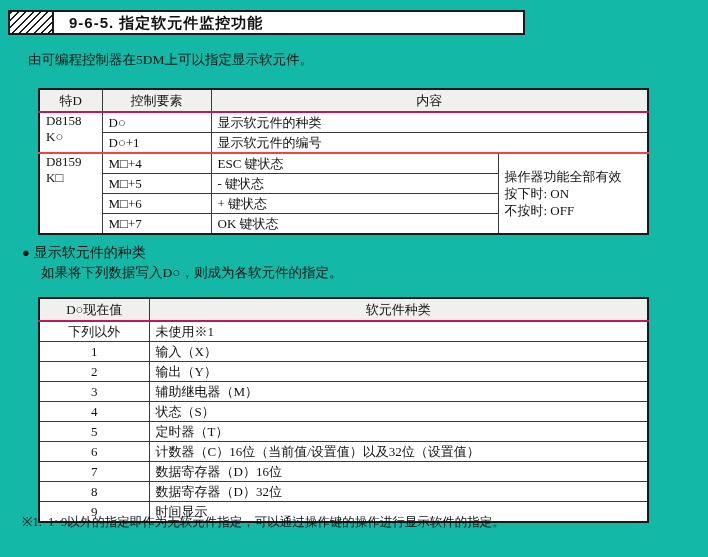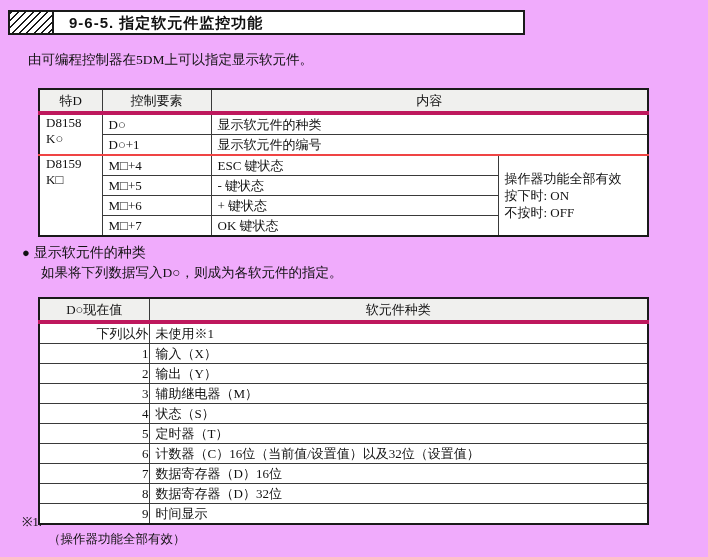--- a/index.html
+++ b/index.html
@@ -1,21 +1,21 @@
 <!DOCTYPE html>
 <html><head>
 <meta charset="utf-8">
 <style>
   html,body { margin:0; padding:0; }
   body {
     width:708px; height:557px; background:#ffffff;
     font-family:"Liberation Serif","DejaVu Serif",serif;
     color:#111111;
   }
-  .canvas { position:relative; width:708px; height:557px; background:#f0abfc; overflow:hidden; }
+  .canvas { position:relative; width:708px; height:557px; background:#14b8a6; overflow:hidden; }
 
   
   .header-box {
     position:absolute; left:8px; top:10px; width:513px; height:21px;
     border:2px solid #1a1a1a; display:flex; align-items:stretch; background:#fff;
   }
   .hatch {
     width:42px; border-right:2px solid #1a1a1a;
     background:repeating-linear-gradient(135deg,#1a1a1a 0px,#1a1a1a 1.5px,#ffffff 1.5px,#ffffff 5.2px);
   }
@@ -37,31 +37,31 @@
   .doc-table {
     position:absolute; border:2px solid #1a1a1a; background:#fff;
     font-size:13px;
   }
   .doc-table td {
     border:1px solid #3a3a3a; height:19px; line-height:19px;
     padding:0 0 0 6px; overflow:hidden; white-space:nowrap;
   }
   .doc-table tr.hdr td {
     background:#f0f0ee; text-align:center; padding:0; height:21px;
-    line-height:21px; border-bottom:4px solid #be185d;
+    line-height:21px; border-bottom:2px solid #be185d;
   }
   .t1 { left:38px; top:88px; width:609px; }
   .t1 tr.gsep td { border-top:2px solid #ef4444; }
   .idcell { vertical-align:top; padding-top:1px; }
   .idcell div { line-height:16px; }
   .notecell { vertical-align:middle; padding-left:9px; }
   .notecell div { line-height:17px; }
 
   .t2 { left:38px; top:297px; width:609px; }
-  .t2 td.num { text-align:right; padding:0;margin-left:48px; }
+  .t2 td.num { text-align:center; padding:0;margin-left:48px; }
 
   
   .footnote { position:absolute; font-size:12.5px; line-height:16px; white-space:nowrap; }
   .fn-marker { left:22px; top:514px; }
   .fn-line1 { left:48px; top:514px; }
   .fn-line2 { left:48px; top:531px; }
 </style>
 </head>
 <body>
 
@@ -179,15 +179,15 @@
       <td>数据寄存器（D）32位</td>
     </tr>
     <tr>
       <td class="num">9</td>
       <td>时间显示</td>
     </tr>
   </tbody>
     </table>
 
   <div class="footnote fn-marker">※1.</div>
-  <div class="footnote fn-line2">（操作器功能全部有效）</div>
+  <div class="footnote fn-line1">1~9以外的指定即作为无软元件指定，可以通过操作键的操作进行显示软件的指定。</div>
 
 </div>
 
 </body></html>

